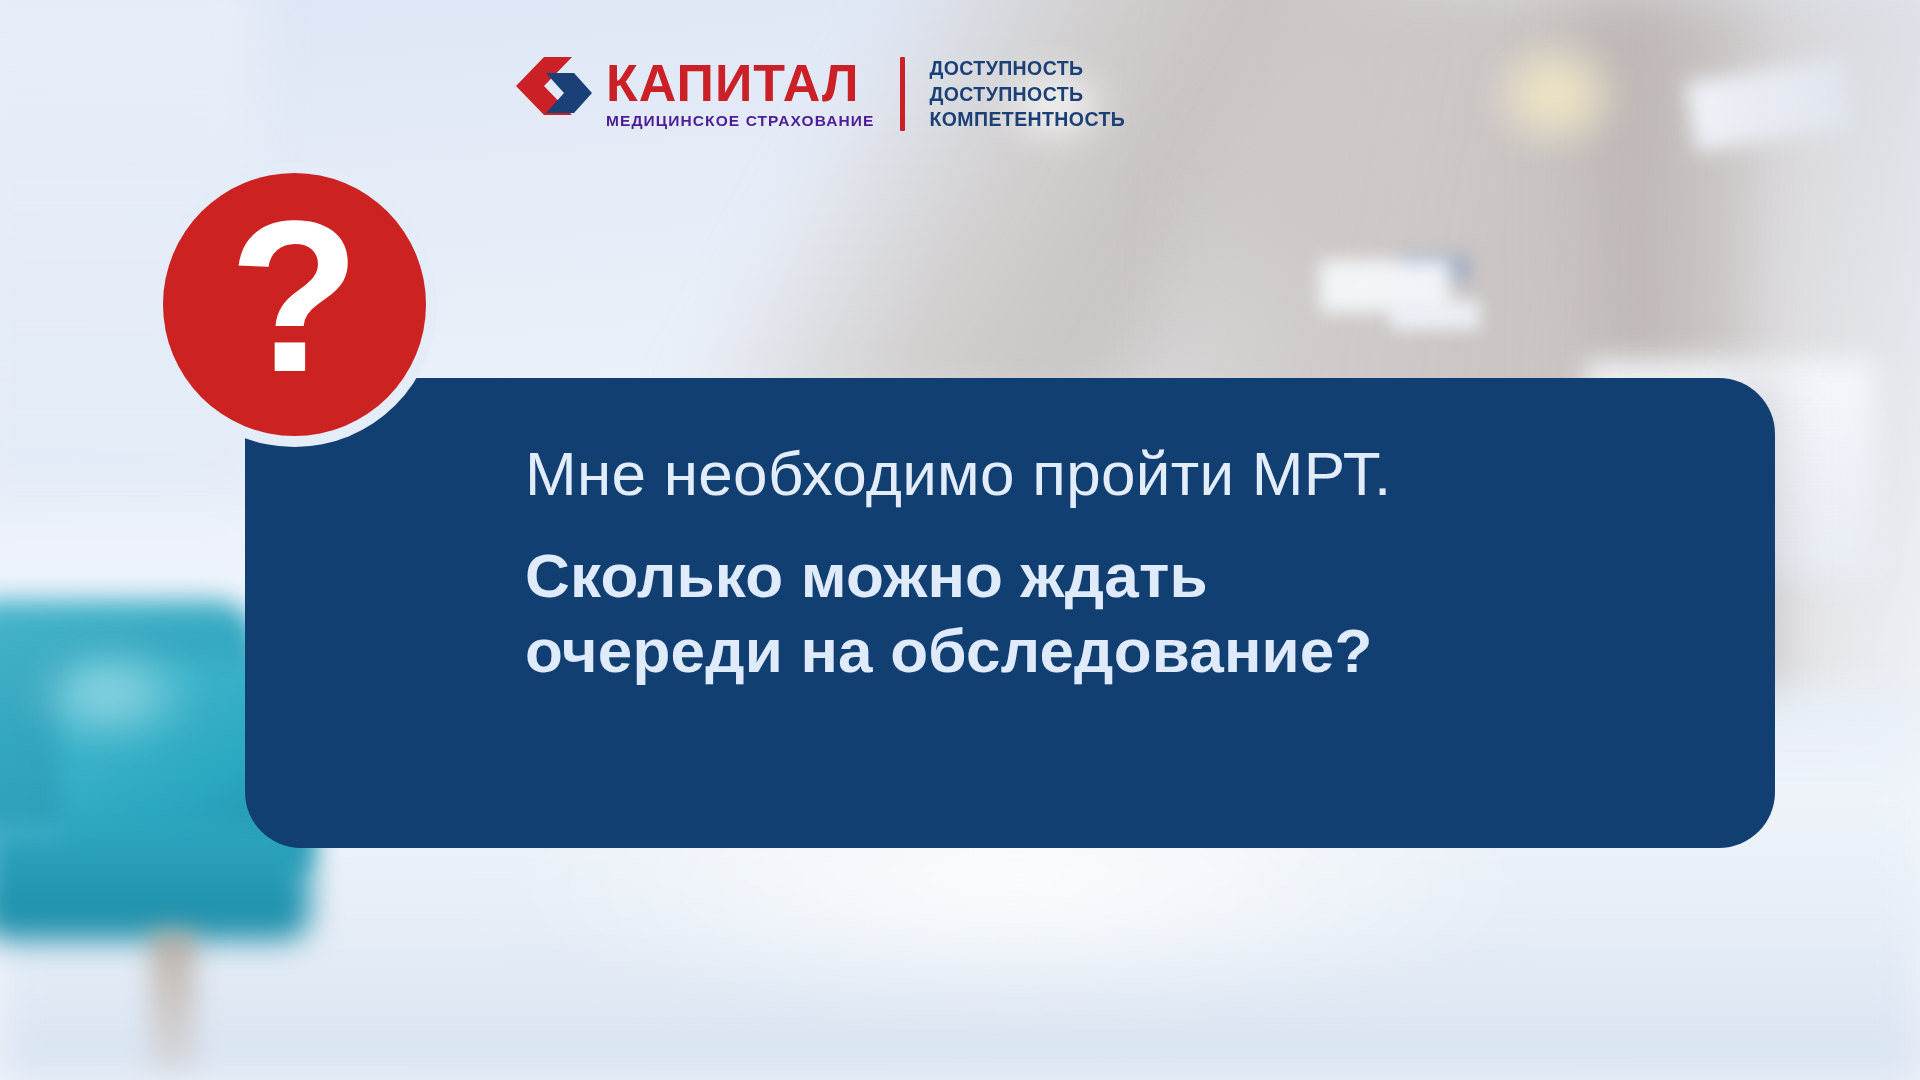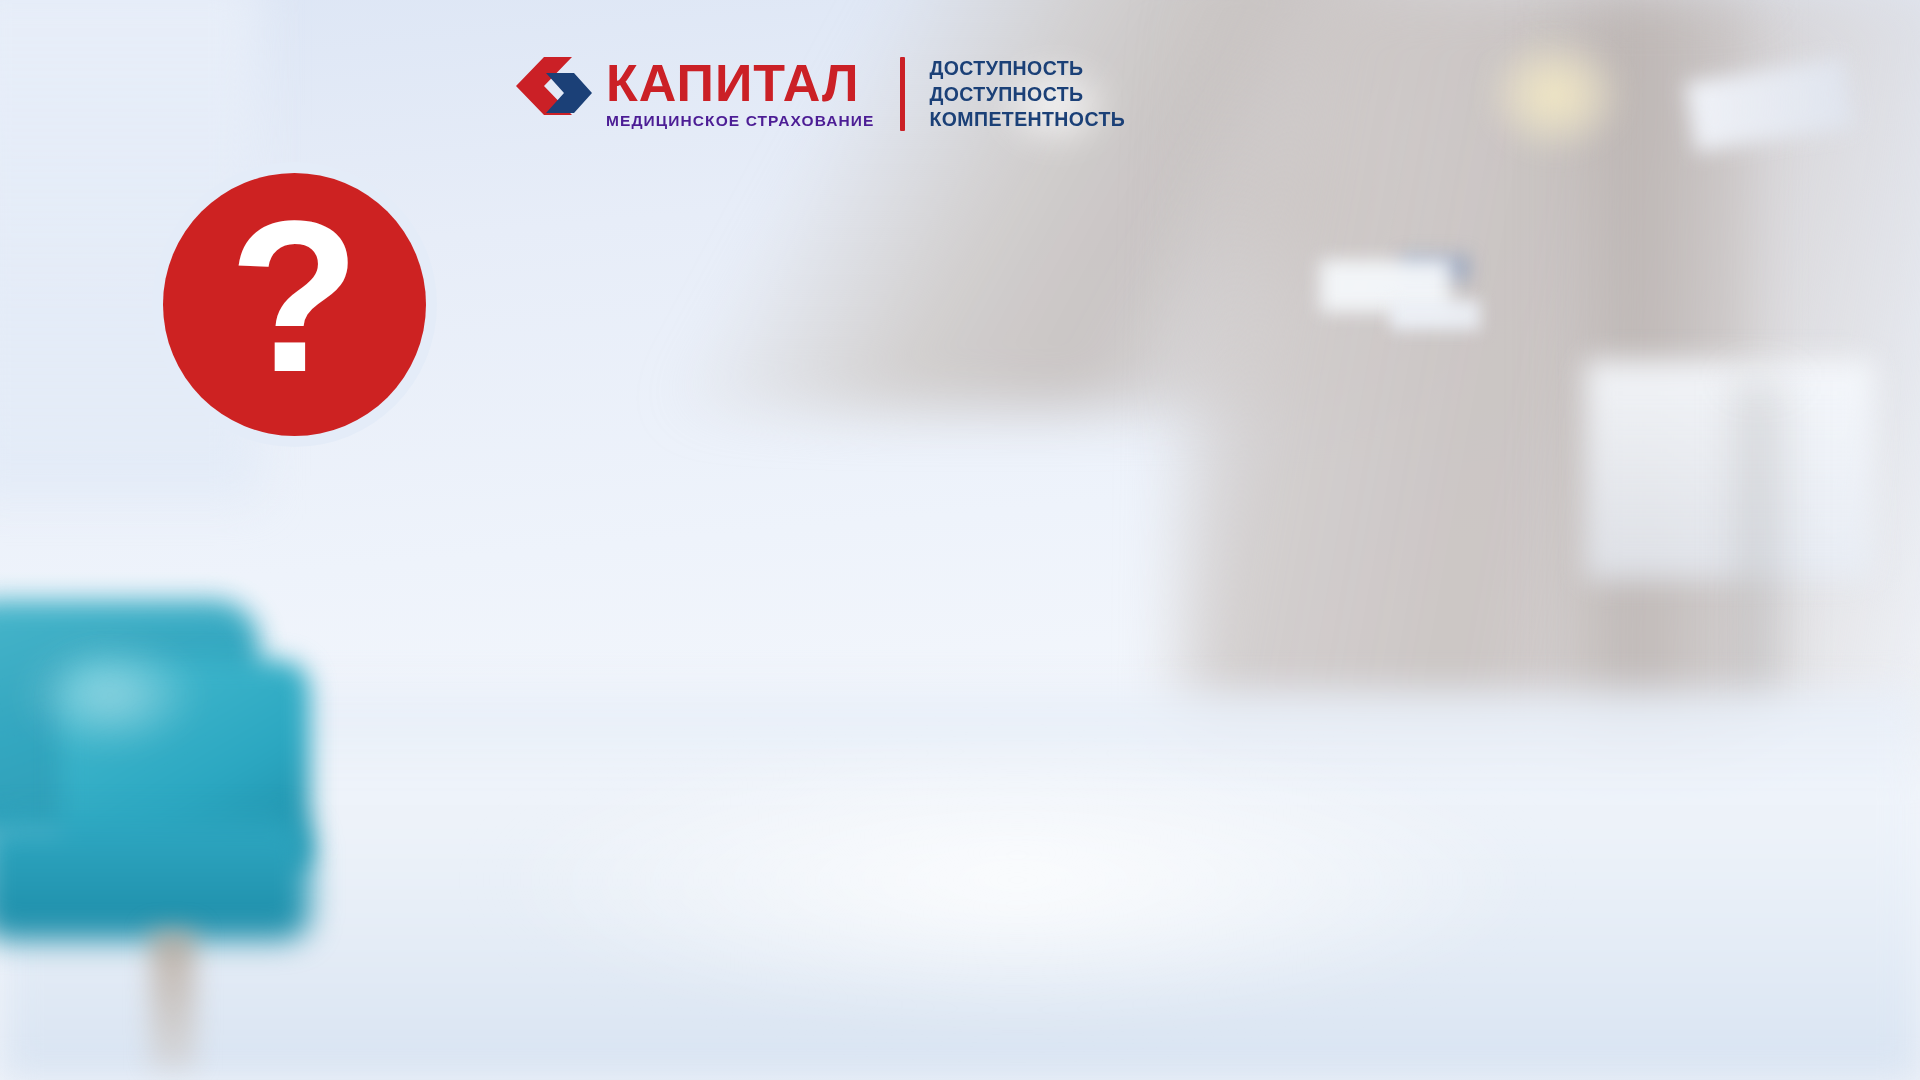--- a/index.html
+++ b/index.html
@@ -261,20 +261,27 @@
 
     <div class="logo-divider"></div>
 
     <div class="logo-slogan">
       <span>ДОСТУПНОСТЬ</span>
       <span>ДОСТУПНОСТЬ</span>
       <span>КОМПЕТЕНТНОСТЬ</span>
     </div>
   </div>
 
+  <div class="card">
+    <div class="card-text">
+      <div class="line-light">Мне необходимо пройти МРТ.</div>
+      <div class="line-bold first">Сколько можно ждать</div>
+      <div class="line-bold">очереди на обследование?</div>
+    </div>
+  </div>
 
   <div class="qbadge">
     <div class="ring"></div>
     <div class="disc"></div>
     <div class="qmark">?</div>
   </div>
 
 </div>
 
 </body></html>

